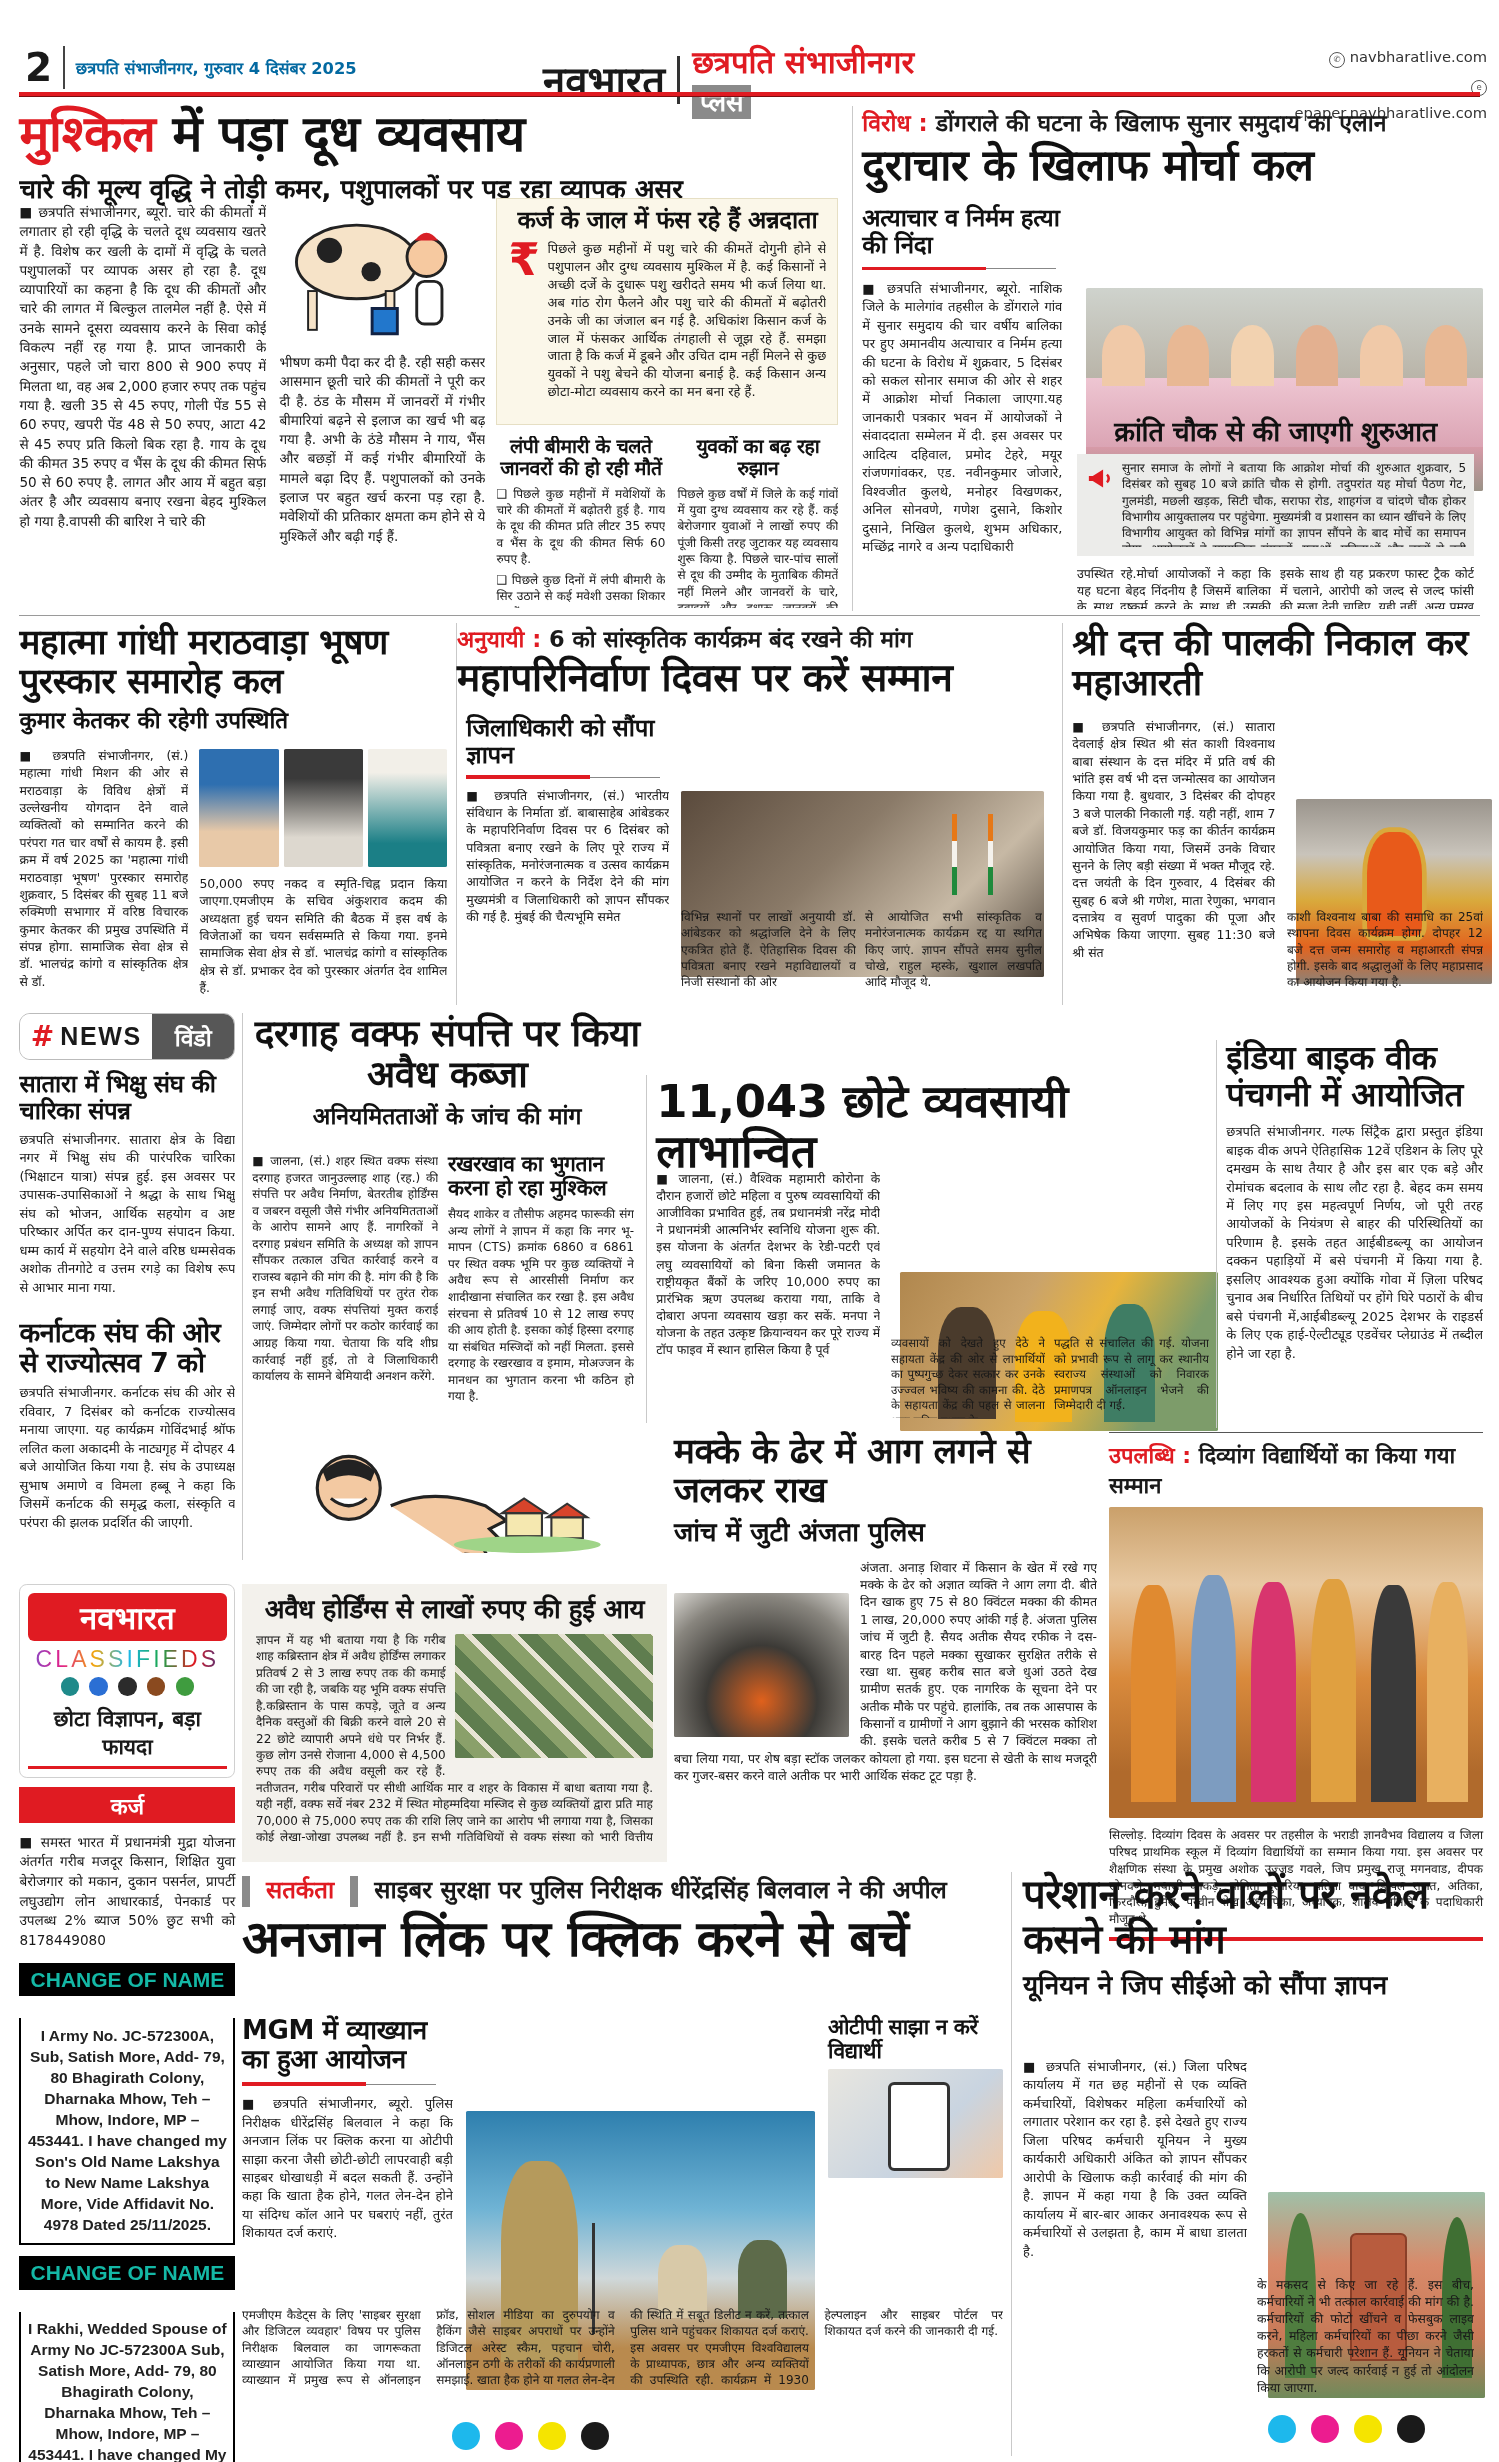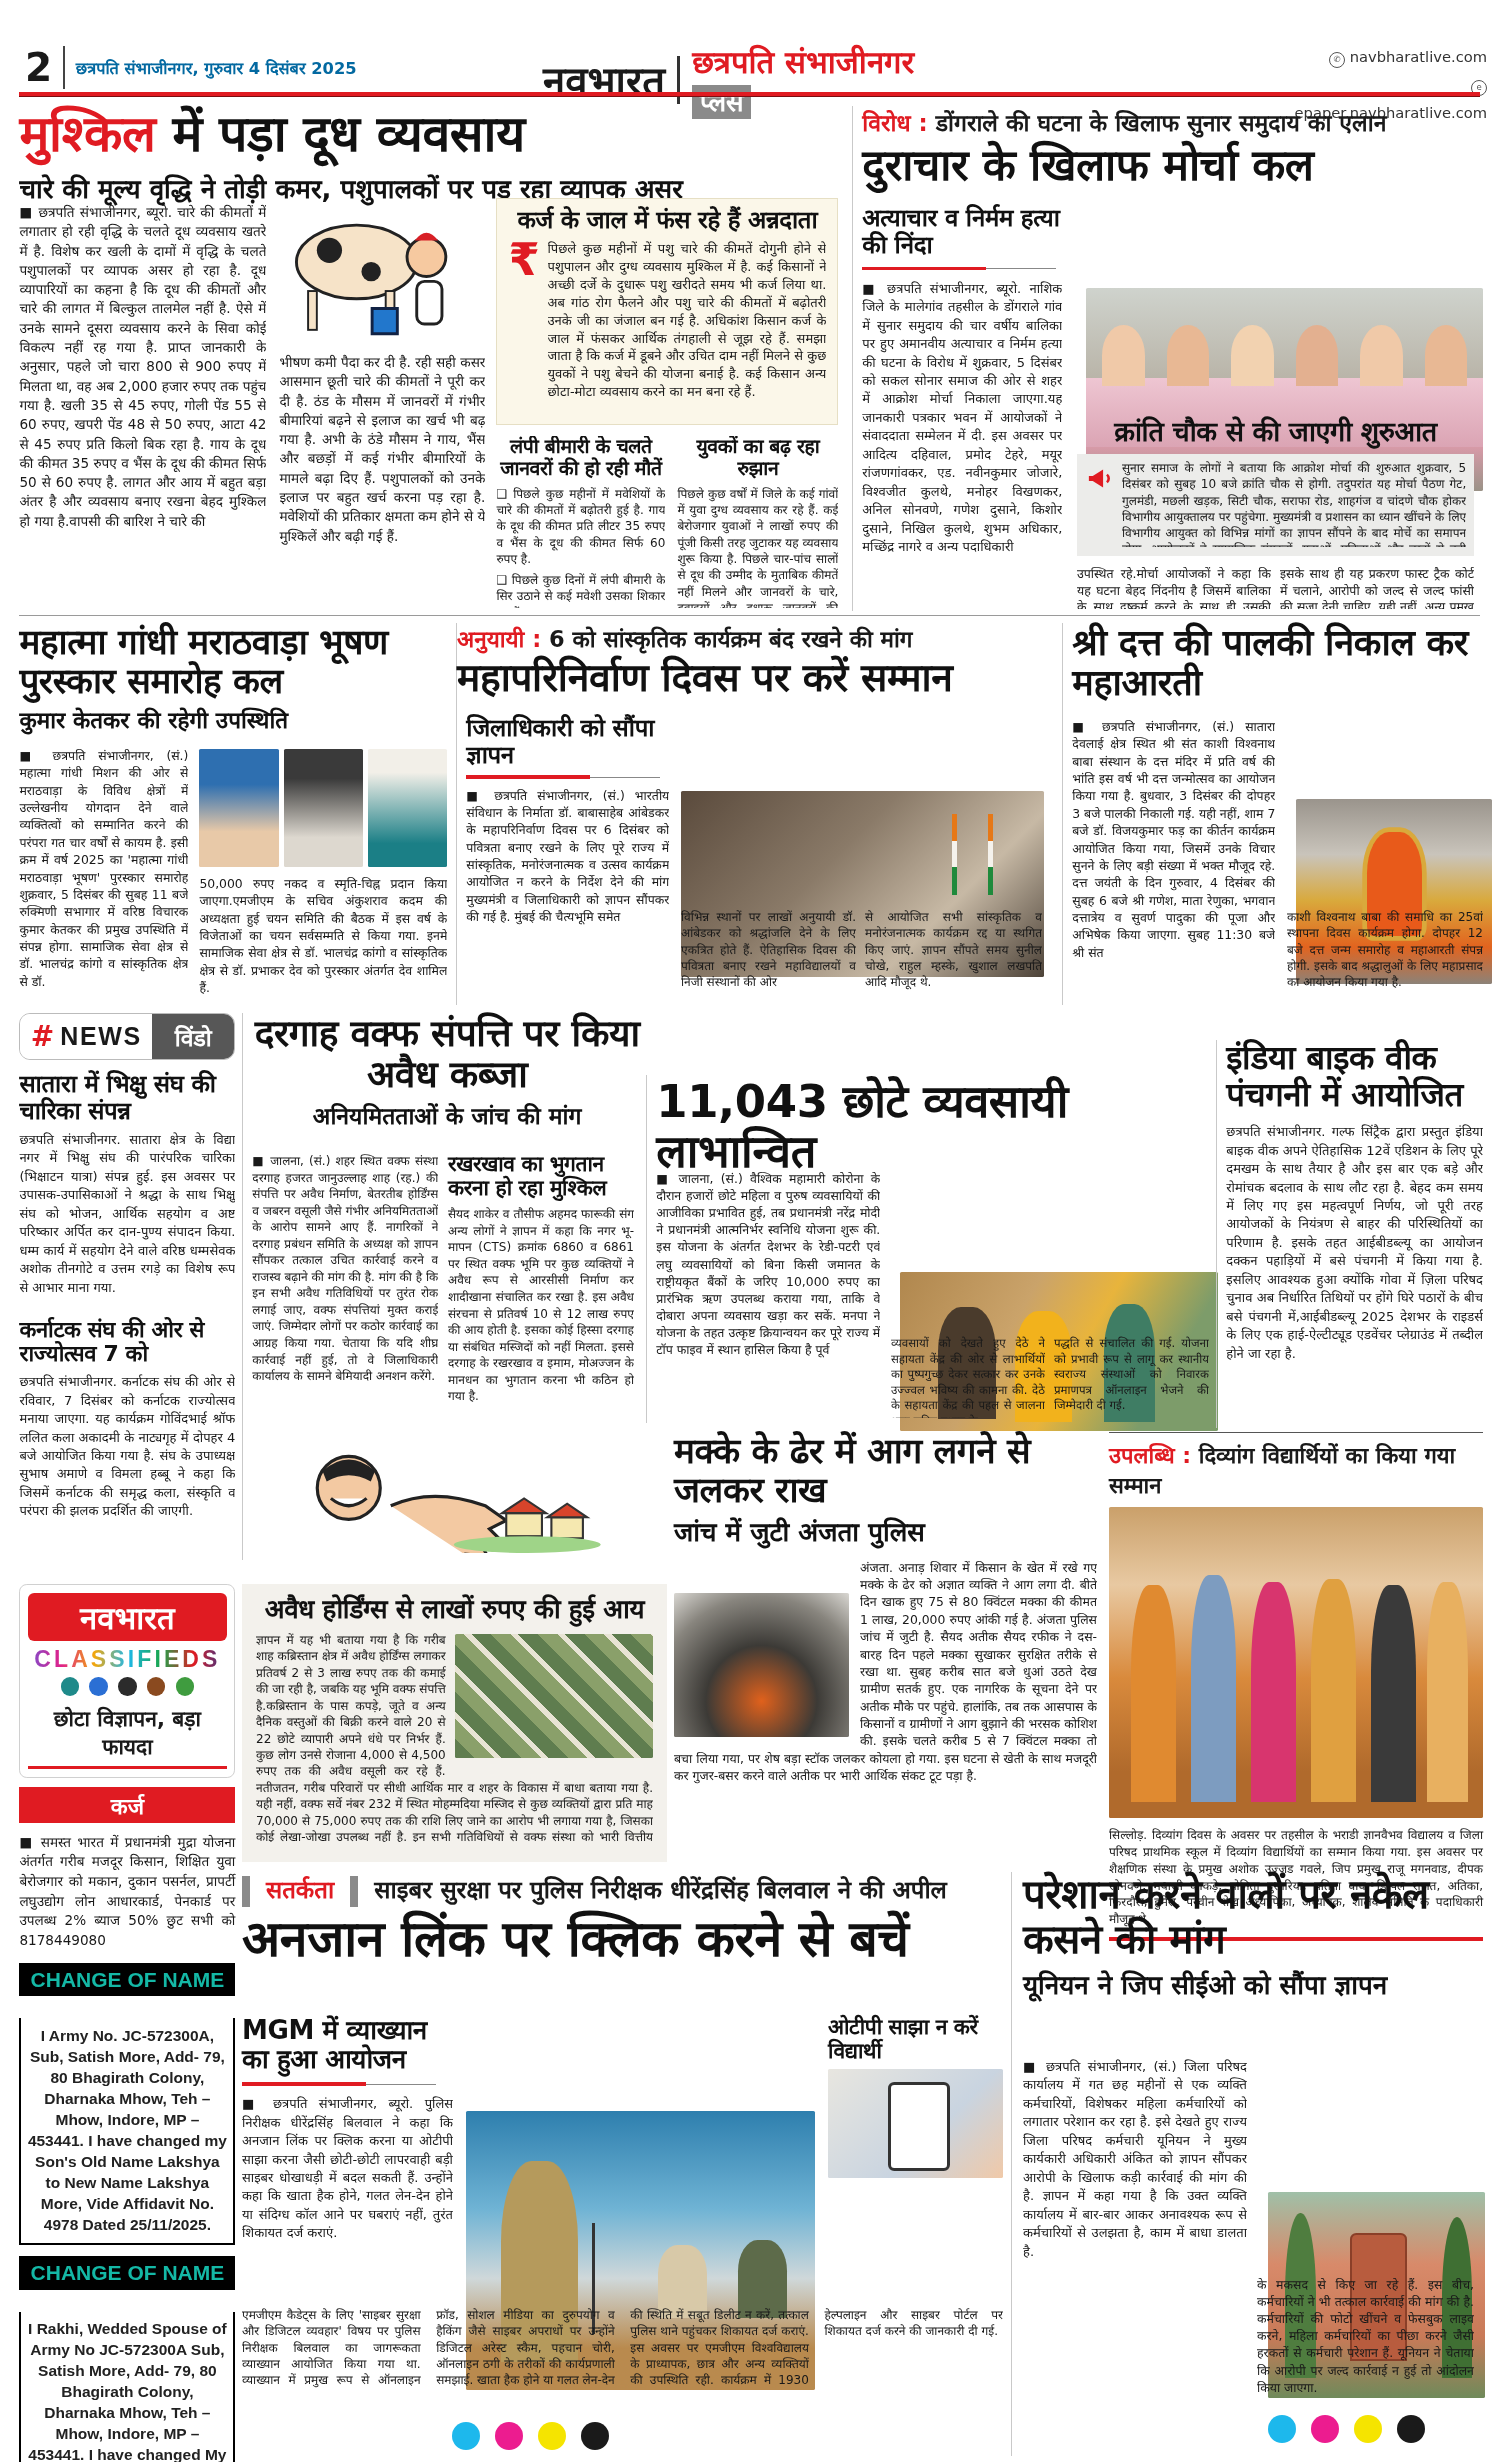--- a/index.html
+++ b/index.html
@@ -19,21 +19,21 @@
   .subrule:after{content:"";position:absolute;left:124px;top:1.6px;right:-70px;height:0.8px;background:#888;}
   .cols4{column-count:4;column-gap:15.5px;}
   .dot{width:28px;height:28px;border-radius:50%;display:inline-block;margin-right:11px;}
   .conhead{background:#000;color:#14b8a6;font-weight:bold;text-align:center;
            font-family:"Liberation Sans",sans-serif;font-size:21px;padding:4.7px 0;}
   .conbody{border:2.3px solid #000;border-top:none;text-align:center;font-size:15.5px;line-height:1.35;
            font-family:"Liberation Sans",sans-serif;padding:7.8px 4.7px;font-weight:bold;color:#222;margin-top:22px;}
   .graybar{display:inline-block;width:7.8px;height:31px;background:#8a8a8a;vertical-align:middle;}
   .caption{font-size:12px;line-height:1.4;text-align:justify;}
   .multicolor{background:linear-gradient(90deg,#7a4fd0,#e0218a,#f2a70c,#1db8ec,#1aa64b,#e01b22,#2b3990);
-              -webkit-background-clip:text;background-clip:text;color:transparent;font-weight:bold;letter-spacing:3.1px;}
+              -webkit-background-clip:text;background-clip:text;color:transparent;font-weight:normal;letter-spacing:3.1px;}
 </style>
 </head>
 <body>
 
 <div class="sheet">
 
   <div class="abs" style="left:25px;top:45px;display:flex;align-items:center;gap:11px;">
     <span style="font-size:39px;font-weight:bold;">2</span>
     <span style="width:1.6px;height:43px;background:#444;display:inline-block;"></span>
     <span style="font-size:16.3px;font-weight:bold;color:#0369a1;">छत्रपति संभाजीनगर, गुरुवार 4 दिसंबर 2025</span>
@@ -175,21 +175,21 @@
   <div class="abs" style="left:19.4px;top:1013px;width:216px;height:551px;">
     <div style="display:flex;border:1.6px solid #bbb;border-radius:11px;overflow:hidden;height:45px;">
       <span style="flex:1.6;background:#fff;display:flex;align-items:center;justify-content:center;gap:6.2px;">
         <span class="red" style="font-size:28px;font-weight:bold;">#</span>
         <span style="font-size:25px;font-weight:bold;letter-spacing:1.6px;font-family:'Liberation Sans',sans-serif;">NEWS</span>
       </span>
       <span style="flex:1;background:#575757;color:#fff;display:flex;align-items:center;justify-content:center;font-size:23px;font-weight:bold;">विंडो</span>
     </div>
     <div class="hl" style="font-size:24px;margin-top:11px;">सातारा में भिक्षु संघ की चारिका संपन्न</div>
     <div class="body" style="font-size:13px;line-height:1.42;margin-top:6.2px;height:179px;overflow:hidden;">छत्रपति संभाजीनगर. सातारा क्षेत्र के विद्या नगर में भिक्षु संघ की पारंपरिक चारिका (भिक्षाटन यात्रा) संपन्न हुई. इस अवसर पर उपासक-उपासिकाओं ने श्रद्धा के साथ भिक्षु संघ को भोजन, आर्थिक सहयोग व अष्ट परिष्कार अर्पित कर दान-पुण्य संपादन किया. धम्म कार्य में सहयोग देने वाले वरिष्ठ धम्मसेवक अशोक तीनगोटे व उत्तम रगड़े का विशेष रूप से आभार माना गया.</div>
-    <div class="hl" style="font-size:22px;margin-top:7.8px;">कर्नाटक संघ की ओर से राज्योत्सव 7 को</div>
+    <div class="hl" style="font-size:27px;margin-top:7.8px;">कर्नाटक संघ की ओर से राज्योत्सव 7 को</div>
     <div class="body" style="font-size:13px;line-height:1.42;margin-top:6.2px;height:194px;overflow:hidden;">छत्रपति संभाजीनगर. कर्नाटक संघ की ओर से रविवार, 7 दिसंबर को कर्नाटक राज्योत्सव मनाया जाएगा. यह कार्यक्रम गोविंदभाई श्रॉफ ललित कला अकादमी के नाट्यगृह में दोपहर 4 बजे आयोजित किया गया है. संघ के उपाध्यक्ष सुभाष अमाणे व विमला हब्बू ने कहा कि जिसमें कर्नाटक की समृद्ध कला, संस्कृति व परंपरा की झलक प्रदर्शित की जाएगी.</div>
   </div>
 
   <div class="abs vline" style="left:242px;top:1013px;width:400px;height:547px;padding-left:9.3px;box-sizing:border-box;">
     <div class="hl" style="font-size:37px;text-align:center;">दरगाह वक्फ संपत्ति पर किया अवैध कब्जा</div>
     <div class="deck" style="font-size:23px;text-align:center;margin-top:3.1px;">अनियमितताओं के जांच की मांग</div>
     <div class="abs body" style="left:9.3px;top:140px;width:186px;height:311px;font-size:12px;line-height:1.38;overflow:hidden;">■ जालना, (सं.) शहर स्थित वक्फ संस्था दरगाह हजरत जानुउल्लाह शाह (रह.) की संपत्ति पर अवैध निर्माण, बेतरतीब होर्डिंग्स व जबरन वसूली जैसे गंभीर अनियमितताओं के आरोप सामने आए हैं. नागरिकों ने दरगाह प्रबंधन समिति के अध्यक्ष को ज्ञापन सौंपकर तत्काल उचित कार्रवाई करने व राजस्व बढ़ाने की मांग की है. मांग की है कि इन सभी अवैध गतिविधियों पर तुरंत रोक लगाई जाए, वक्फ संपत्तियां मुक्त कराई जाएं. जिम्मेदार लोगों पर कठोर कार्रवाई का आग्रह किया गया. चेताया कि यदि शीघ्र कार्रवाई नहीं हुई, तो वे जिलाधिकारी कार्यालय के सामने बेमियादी अनशन करेंगे.</div>
     <div class="abs" style="left:205px;top:140px;width:186px;">
       <div class="hl" style="font-size:21px;">रखरखाव का भुगतान करना हो रहा मुश्किल</div>
       <div class="body" style="font-size:12px;line-height:1.38;margin-top:6.2px;height:256px;overflow:hidden;">सैयद शाकेर व तौसीफ अहमद फारूकी संग अन्य लोगों ने ज्ञापन में कहा कि नगर भू-मापन (CTS) क्रमांक 6860 व 6861 पर स्थित वक्फ भूमि पर कुछ व्यक्तियों ने अवैध रूप से आरसीसी निर्माण कर शादीखाना संचालित कर रखा है. इस अवैध संरचना से प्रतिवर्ष 10 से 12 लाख रुपए की आय होती है. इसका कोई हिस्सा दरगाह या संबंधित मस्जिदों को नहीं मिलता. इससे दरगाह के रखरखाव व इमाम, मोअज्जन के मानधन का भुगतान करना भी कठिन हो गया है.</div>

